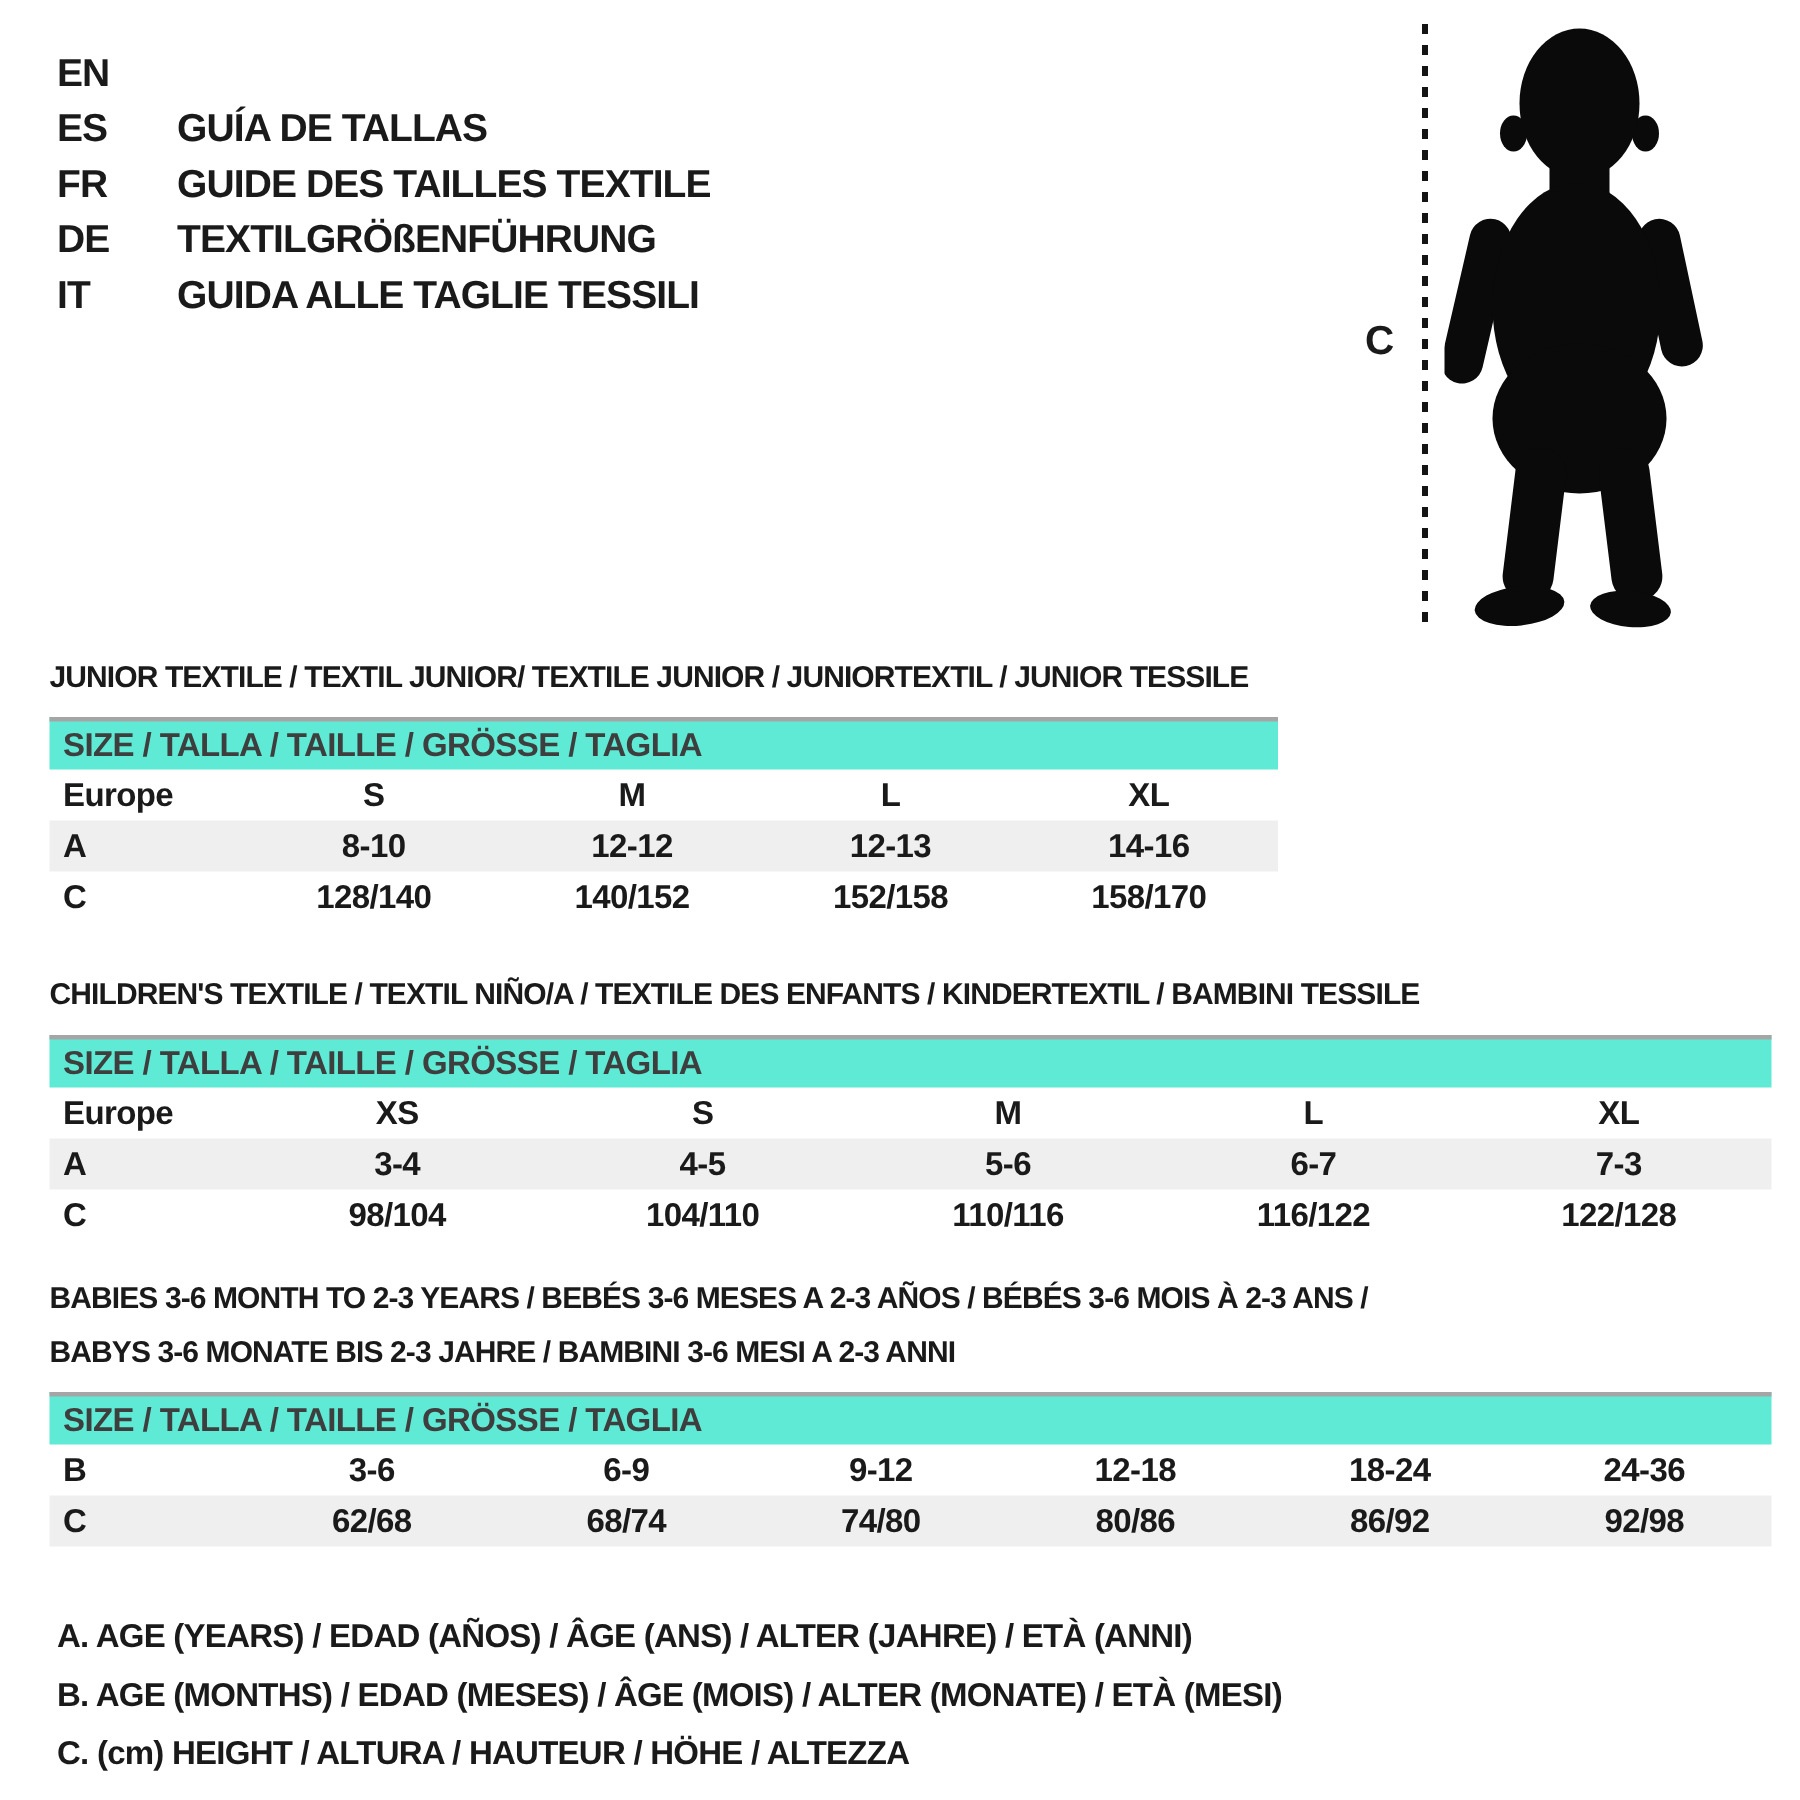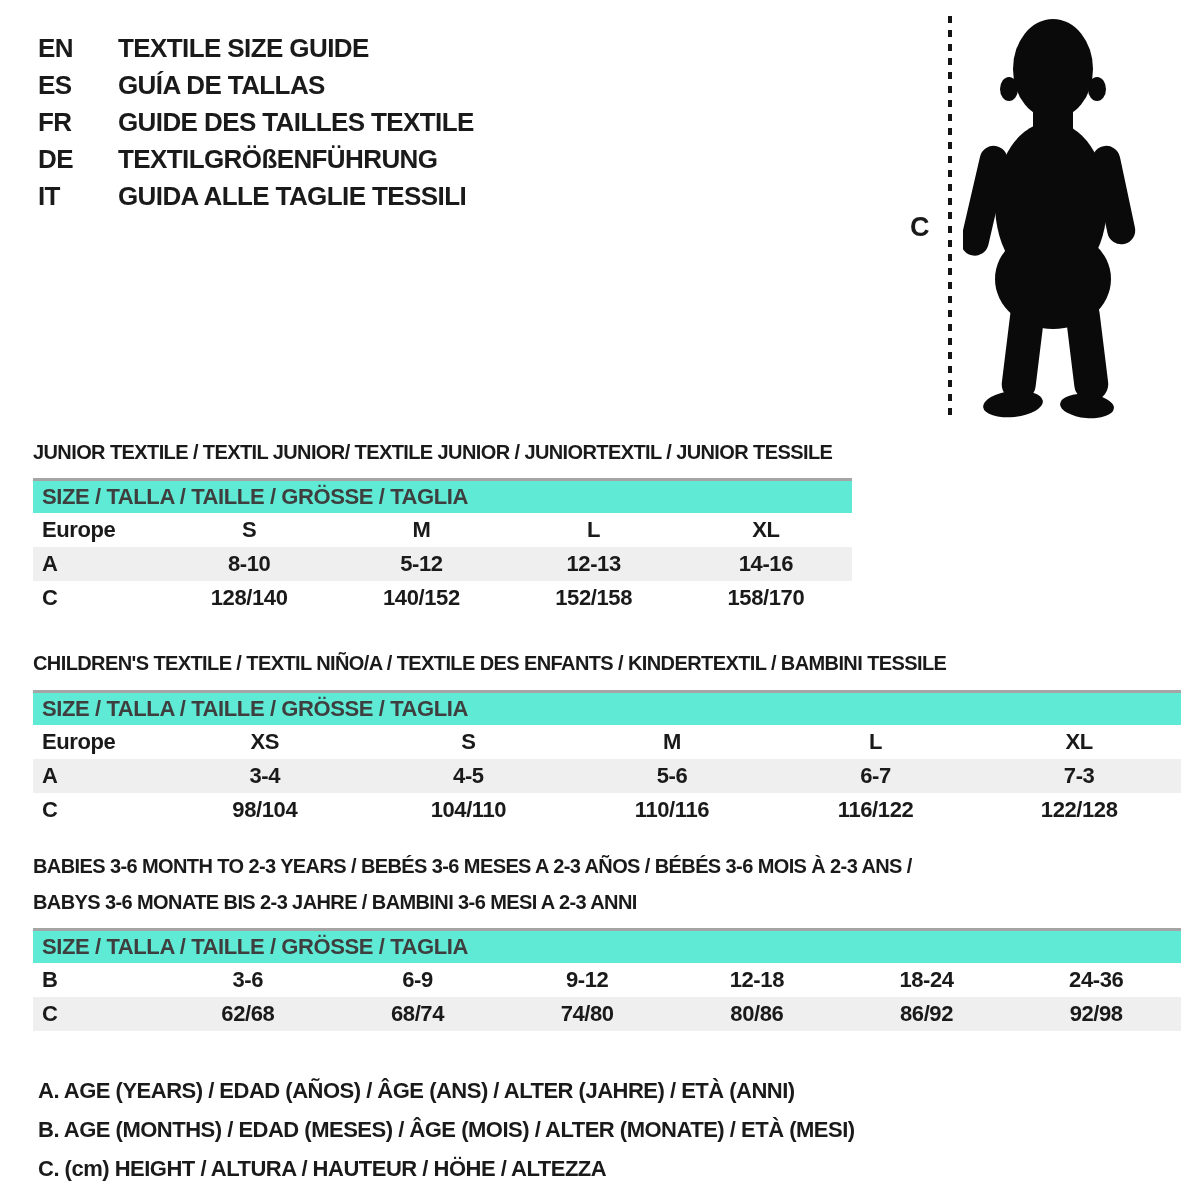--- a/index.html
+++ b/index.html
@@ -50,21 +50,20 @@
   .legend-item { font-size:22px; font-weight:bold; line-height:39px; letter-spacing:-0.5px; white-space:nowrap; }
 </style>
 </head>
 <body>
 
 <div class="canvas">
 
   <div class="lang-block">
     <div class="lang-row">
       <span class="lang-code">EN</span>
-      <span class="lang-label">TEXTILE SIZE GUIDE</span>
     </div>
     <div class="lang-row">
       <span class="lang-code">ES</span>
       <span class="lang-label">GUÍA DE TALLAS</span>
     </div>
     <div class="lang-row">
       <span class="lang-code">FR</span>
       <span class="lang-label">GUIDE DES TAILLES TEXTILE</span>
     </div>
     <div class="lang-row">
@@ -103,21 +102,21 @@
       <div class="t-row">
         <span class="t-label">Europe</span>
         <span class="t-cell">S</span>
         <span class="t-cell">M</span>
         <span class="t-cell">L</span>
         <span class="t-cell">XL</span>
       </div>
       <div class="t-row shaded">
         <span class="t-label">A</span>
         <span class="t-cell">8-10</span>
-        <span class="t-cell">5-12</span>
+        <span class="t-cell">12-12</span>
         <span class="t-cell">12-13</span>
         <span class="t-cell">14-16</span>
       </div>
       <div class="t-row">
         <span class="t-label">C</span>
         <span class="t-cell">128/140</span>
         <span class="t-cell">140/152</span>
         <span class="t-cell">152/158</span>
         <span class="t-cell">158/170</span>
       </div>

